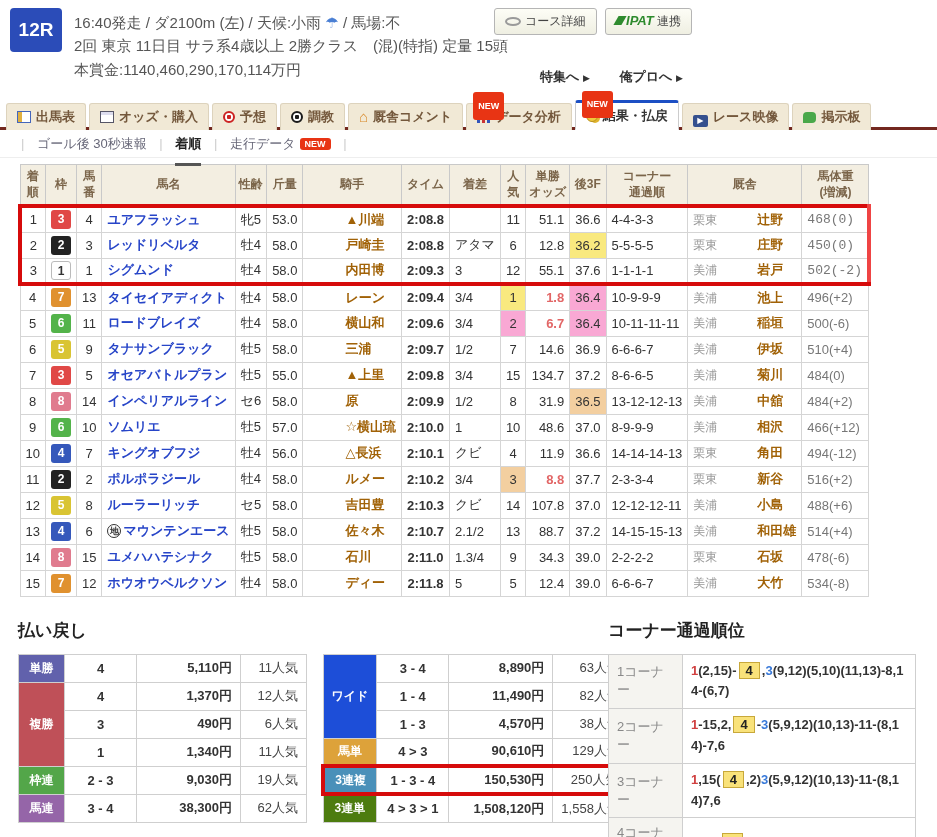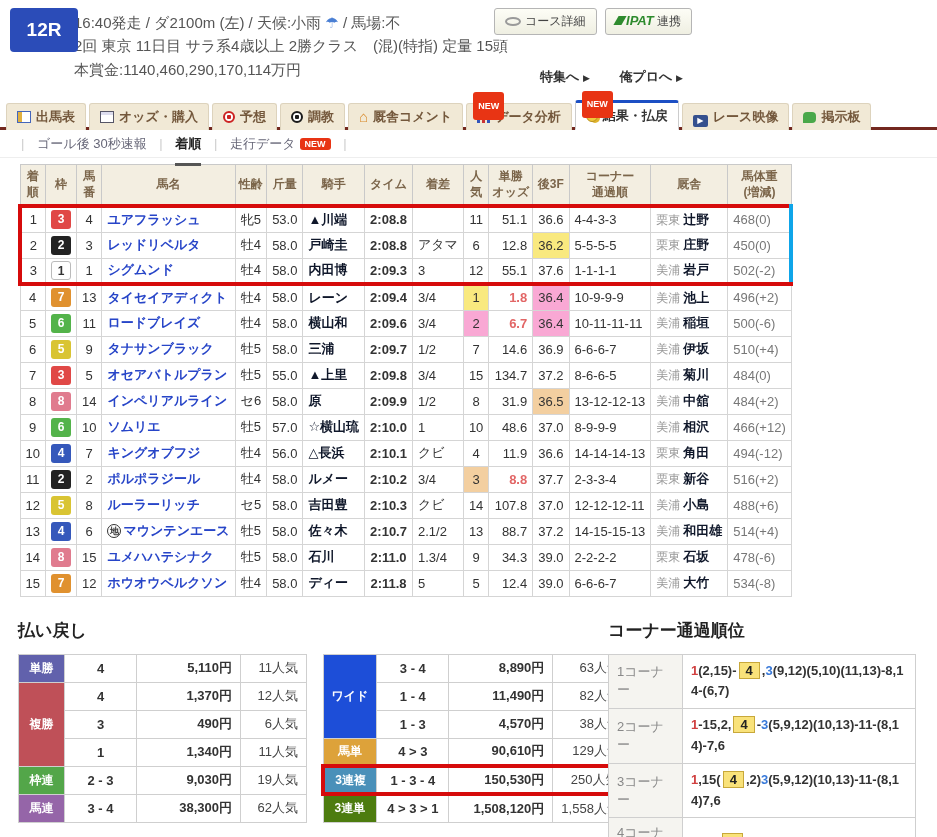--- a/index.html
+++ b/index.html
@@ -1,21 +1,21 @@
 <!DOCTYPE html>
 <html><head>
 <meta charset="utf-8">
 <style>
   * { margin:0; padding:0; box-sizing:border-box; }
   html,body { width:937px; height:837px; overflow:hidden; background:#fff;
     font-family:"Liberation Sans","DejaVu Sans",sans-serif; color:#333; }
 
   
   .header { position:relative; height:100px; padding:8px 0 0 10px; }
-  .race-num { position:absolute; left:10px; top:8px; width:68px; height:44px;
+  .race-num { position:absolute; left:10px; top:8px; width:52px; height:44px;
     background:#2b4cb8; color:#fff; font-weight:bold; font-size:19px;
     text-align:center; line-height:44px; border-radius:4px; }
   .head-main { margin-left:64px; }
   .race-title { font-size:20px; font-weight:bold; color:#222; line-height:1.2; }
   .race-info { font-size:15px; color:#555; margin-top:3px; line-height:1.55; }
   .umb { color:#4a7fd4; }
   .head-btns { position:absolute; left:494px; top:8px; white-space:nowrap; }
   .hbtn { display:inline-block; border:1px solid #b5b5b5; border-radius:3px;
     background:linear-gradient(#fdfdf6,#efefe2); font-size:12px; color:#444;
     padding:4px 10px; margin-right:4px; cursor:pointer; }
@@ -74,35 +74,35 @@
   .rtable-wrap { margin:6px 0 0 18px; }
   table.rt { border-collapse:collapse; font-size:13px; }
   table.rt th { background:#f3eee1; color:#7b654a; font-size:12px; font-weight:bold;
     border:1px solid #c9c9c9; padding:4px 3px; white-space:pre-line; line-height:1.3;
     text-align:center; }
   table.rt td { border:1px solid #d5d5d5; padding:2px 5px; height:26px;
     white-space:nowrap; }
   td.ctr { text-align:center; } td.rgt { text-align:right; }
   td.bold { font-weight:bold; }
   .hname { color:#2745c8; font-weight:bold; cursor:pointer; }
-  .jockey, .stbl-name { color:#0f172a; font-weight:bold; cursor:pointer; }
+  .jockey, .stbl-name { color:#a16207; font-weight:bold; cursor:pointer;margin-left:37px; }
   .region { color:#999; font-size:12px; margin-right:3px; }
   .hweight { color:#777; }
   .frame { display:inline-block; min-width:20px; height:19px; line-height:19px;
     border-radius:3px; font-weight:bold; font-size:12px; text-align:center;
     color:#fff; }
   .mark-circle { display:inline-block; width:14px; height:14px; line-height:13px;
     border:1px solid #333; border-radius:50%; font-size:9px; color:#333;
     text-align:center; margin-right:2px; font-weight:bold; vertical-align:1px; }
   .hl-y { background:#f9e97f; } .hl-b { background:#f9a8d4; } .hl-o { background:#f3cfa0; }
   .odds-fav { color:#e26666; font-weight:bold; }
   tr.box-top td { border-top:4px solid #d60b0b; }
   tr.box-bot td { border-bottom:4px solid #d60b0b; }
   tr.boxed td:first-child { border-left:4px solid #d60b0b; }
-  tr.boxed td:last-child { border-right:4px solid #0ea5e9; }
+  tr.boxed td:last-child { border-right:4px solid #ef4444;font-family:Liberation Mono, monospace; }
 
   
   .bottom { display:flex; margin:22px 0 0 18px; }
   .pay-col { width:590px; }
   h2.sec-title { font-size:17px; font-weight:bold; color:#222; margin-bottom:12px; }
   .pay-tables { display:flex; gap:14px; }
   table.pay { border-collapse:collapse; font-size:13px; }
   table.pay td { border:1px solid #cfcfcf; height:28px; padding:2px 8px;
     white-space:nowrap; }
   td.pay-label { color:#fff; font-weight:bold; text-align:center; font-size:12px;

